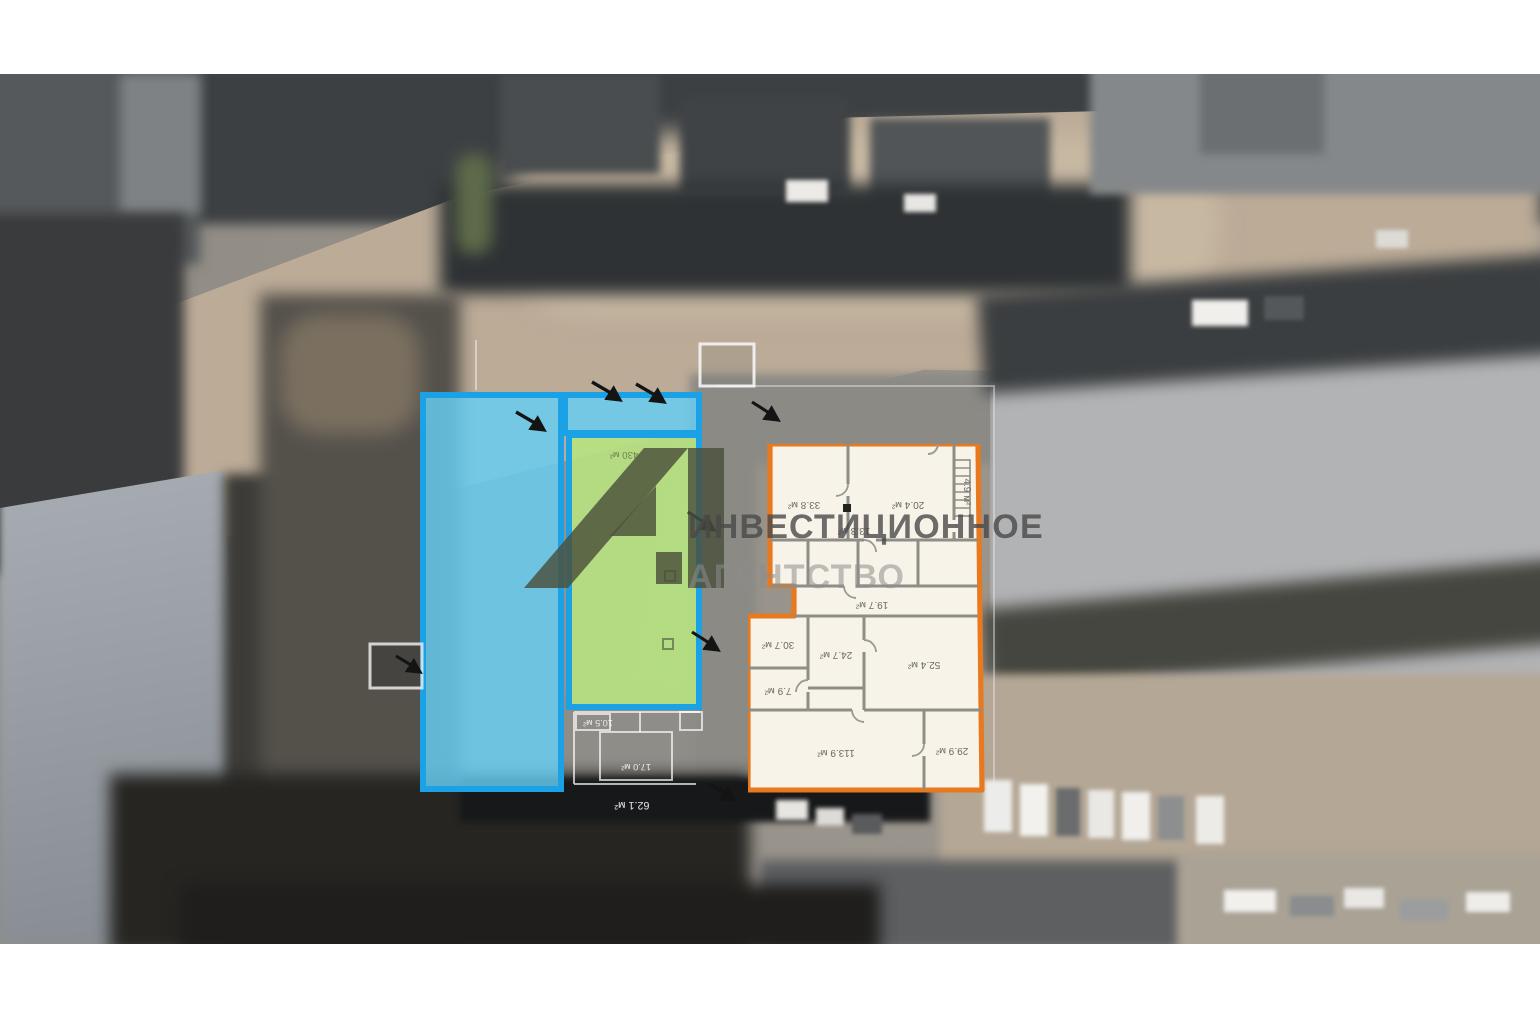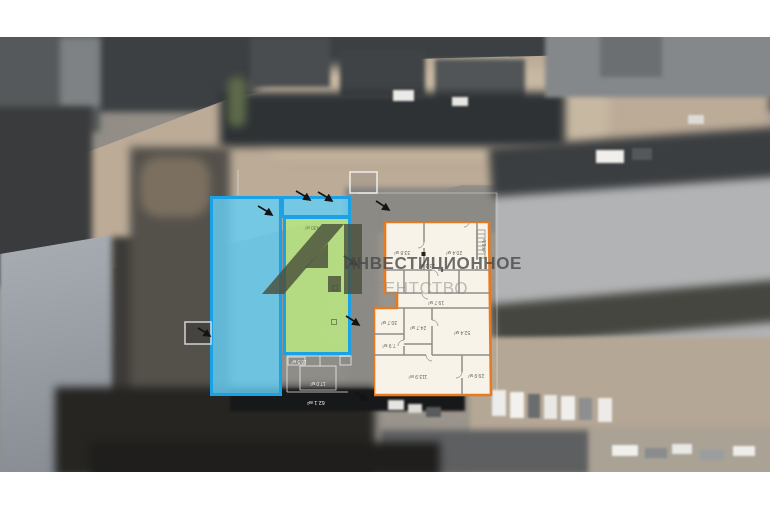--- a/index.html
+++ b/index.html
@@ -11,22 +11,22 @@
   .overlay-svg{position:absolute;left:0;top:0;width:770px;height:510px;z-index:6;pointer-events:none;}
   .zone{position:absolute;box-sizing:border-box;z-index:4;}
   .zone-blue-main{left:210px;top:196px;width:72px;height:200px;border:3px solid #1ba2e6;background:rgba(101,206,244,.82);}
   .zone-blue-strip{left:281px;top:196px;width:70px;height:22px;border:3px solid #1ba2e6;background:rgba(101,206,244,.82);}
   .zone-green{left:283px;top:216px;width:68px;height:139px;border:3px solid #1ba2e6;background:rgba(182,226,129,.92);}
   .green-mark{position:absolute;width:4px;height:4px;border:1px solid rgba(90,100,70,.7);}
   .plan-svg{position:absolute;left:374px;top:222px;z-index:4;}
   .watermark{position:absolute;z-index:8;pointer-events:none;}
   .wm-line1{position:absolute;left:344px;top:254px;font-size:17px;font-weight:700;letter-spacing:.6px;
             color:rgba(72,72,72,.8);white-space:nowrap;}
-  .wm-line2{position:absolute;left:344px;top:279px;font-size:17px;font-weight:400;letter-spacing:.6px;
-            color:rgba(140,140,140,.55);white-space:nowrap;margin-left:18px;}
+  .wm-line2{position:absolute;left:344px;top:279px;font-size:17px;font-weight:700;letter-spacing:.6px;
+            color:rgba(140,140,140,.55);white-space:nowrap;}
   .logo-svg{position:absolute;left:0;top:0;width:770px;height:510px;}
   .room-lbl{font-family:"Liberation Sans",sans-serif;font-size:5px;fill:#6e6d66;}
   .site-lbl{font-family:"Liberation Sans",sans-serif;font-size:4.6px;fill:rgba(252,252,252,.85);}
   .dark-lbl{font-family:"Liberation Sans",sans-serif;font-size:5.4px;fill:rgba(242,242,242,.92);}
   .grn-lbl{font-family:"Liberation Sans",sans-serif;font-size:4.8px;fill:rgba(105,125,75,.95);}
 </style>
 </head>
 <body>
 
 <div class="stage">

